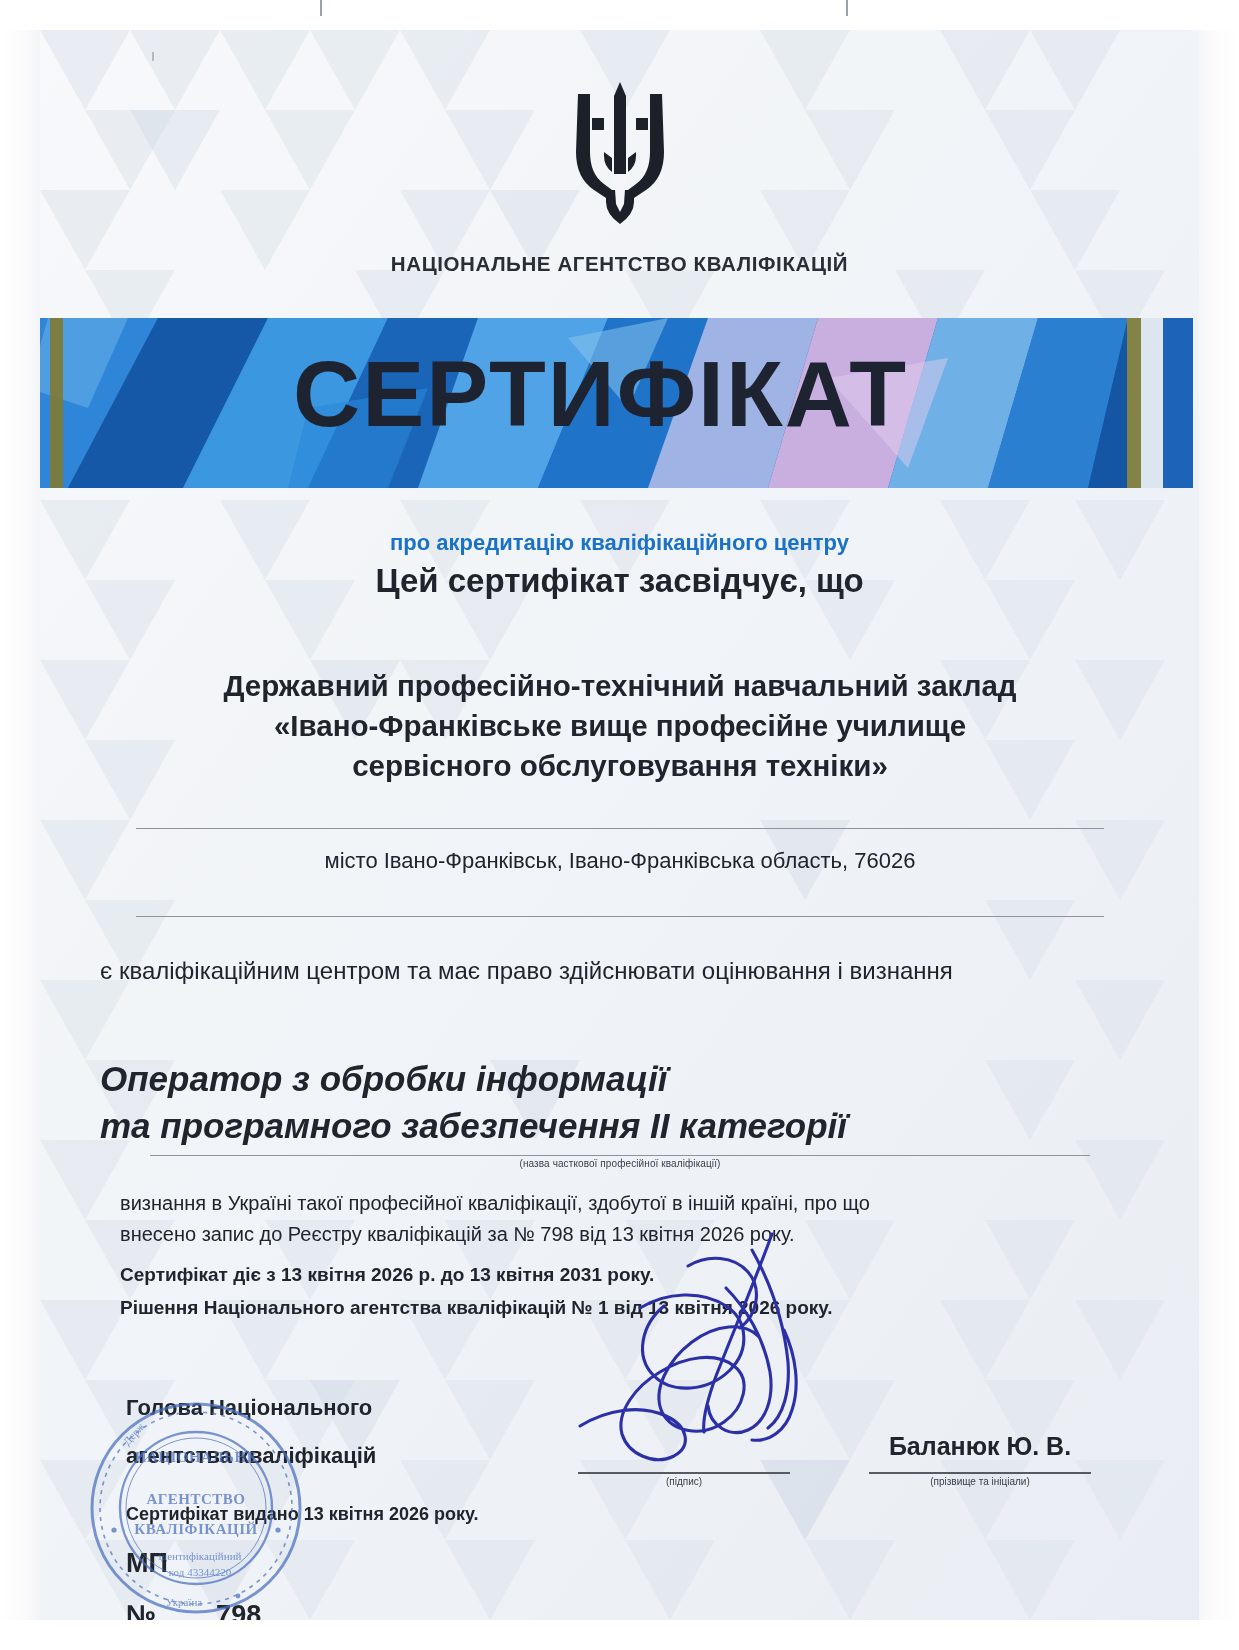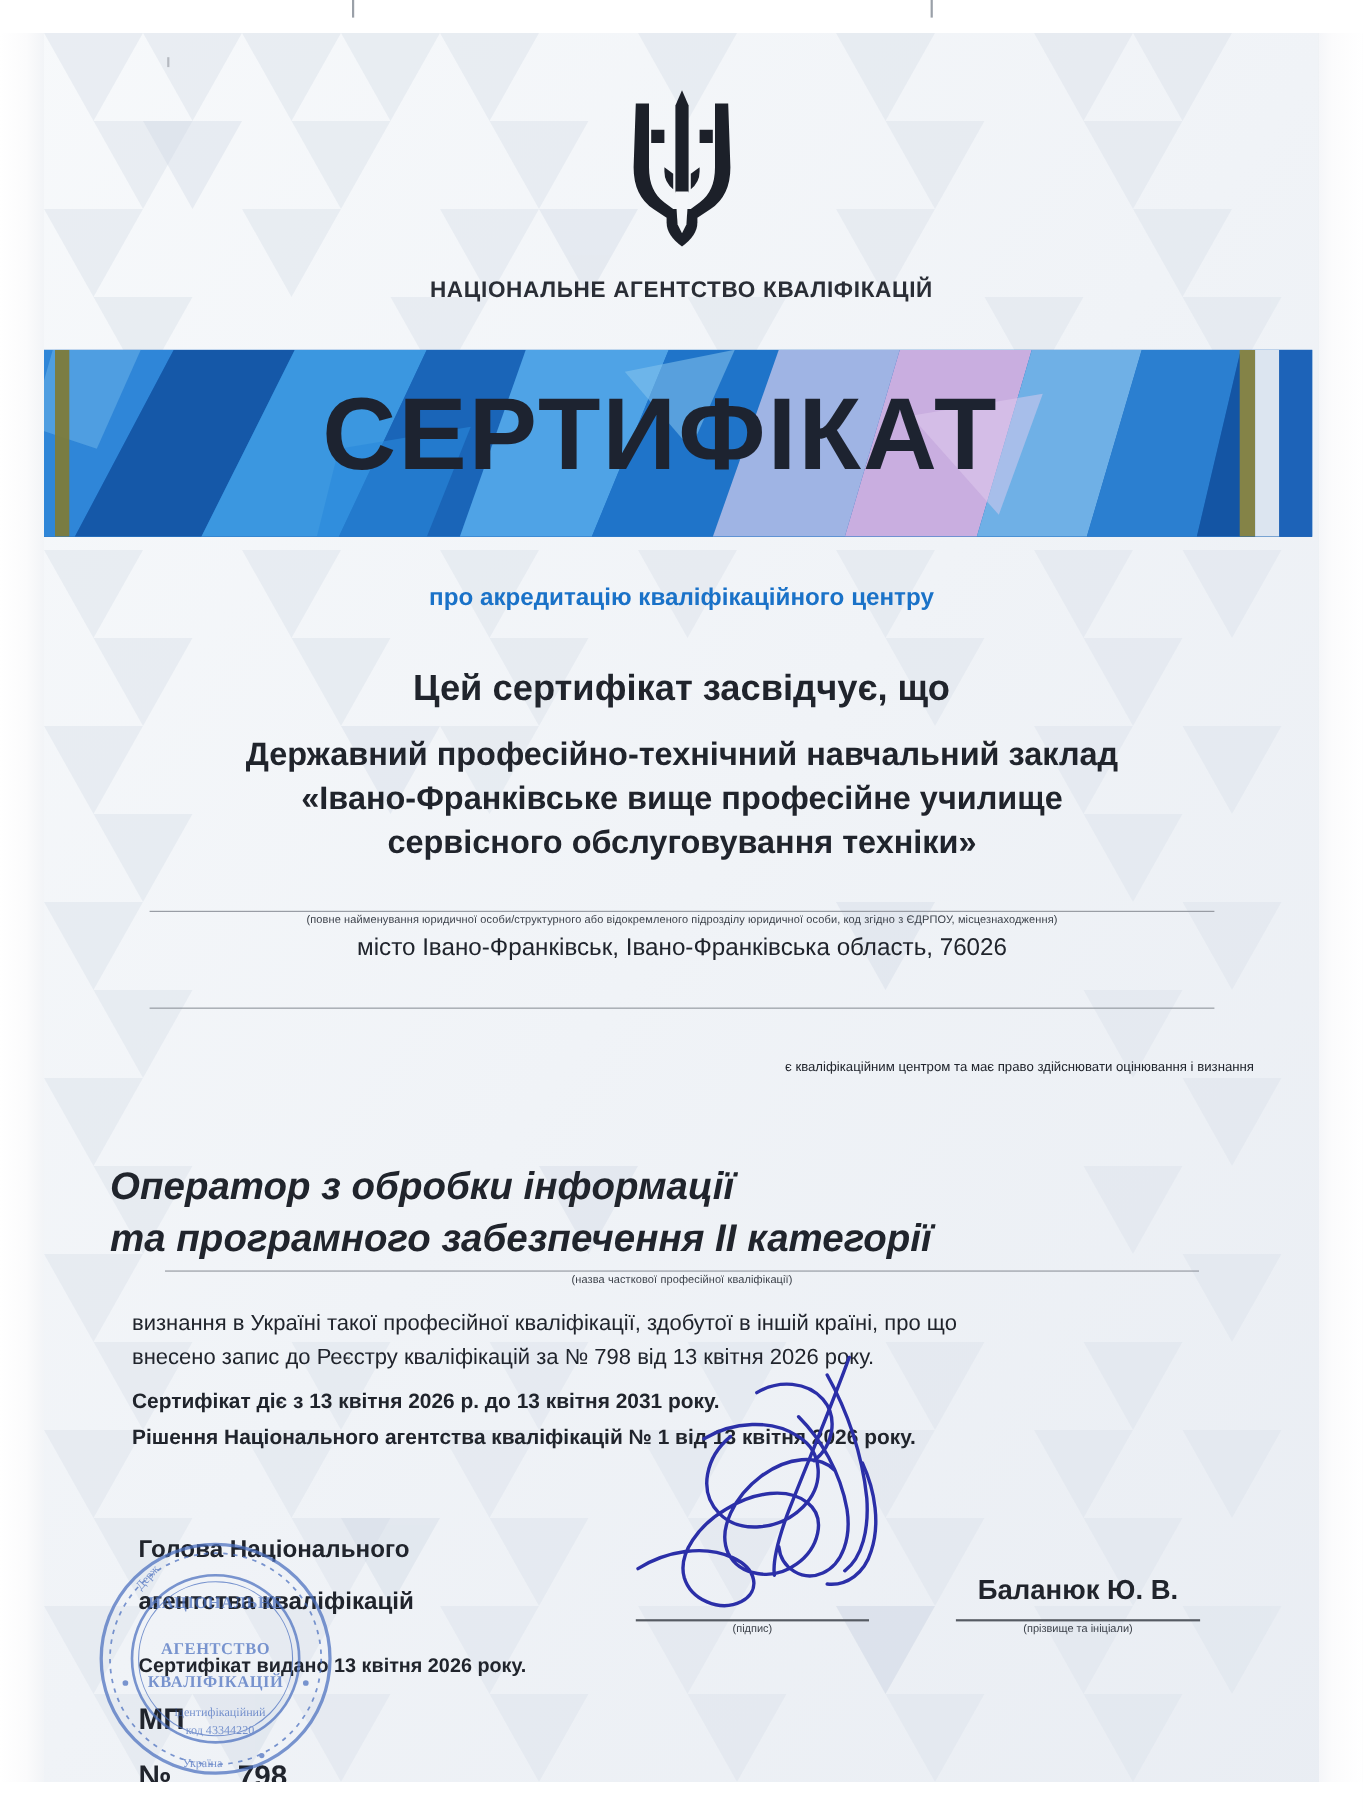--- a/index.html
+++ b/index.html
@@ -85,21 +85,21 @@
   }
 
   .subtitle{
     position:absolute;left:0;right:0;top:530px;
     text-align:center;
     font-size:22px;font-weight:bold;color:#1a72c8;
   }
   .attests{
     position:absolute;left:0;right:0;top:562px;
     text-align:center;
-    font-size:33px;font-weight:bold;color:#20242c;margin-top:44px;
+    font-size:33px;font-weight:bold;color:#20242c;
   }
 
   .entity{
     position:absolute;left:110px;width:1020px;top:666px;
     text-align:center;
     font-size:29.5px;line-height:40px;font-weight:bold;color:#20242c;
   }
   .rule{
     position:absolute;height:0;border-top:1px solid #8f949c;
   }
@@ -112,21 +112,21 @@
   }
   .caption.c1{left:136px;width:968px;top:831px;}
 
   .address{
     position:absolute;left:110px;width:1020px;top:846px;
     text-align:center;font-size:22px;line-height:30px;color:#20242c;
   }
 
   .body-para{
     position:absolute;left:100px;width:1040px;top:956px;
-    text-align:right;font-size:12px;line-height:29px;color:#20242c;
+    text-align:left;font-size:24px;line-height:29px;color:#20242c;
   }
 
   .qual{
     position:absolute;left:100px;width:1040px;top:1055px;
     text-align:left;font-size:35px;line-height:47px;font-weight:bold;color:#20242c;font-style:italic;
   }
   .rule.r3{left:150px;width:940px;top:1155px;}
   .caption.c2{left:150px;width:940px;top:1158px;}
 
   .para2{
@@ -351,21 +351,20 @@
     <div class="subtitle">про акредитацію кваліфікаційного центру</div>
     <div class="attests">Цей сертифікат засвідчує, що</div>
 
     <div class="entity">
       <div>Державний професійно-технічний навчальний заклад</div>
       <div>«Івано-Франківське вище професійне училище</div>
       <div>сервісного обслуговування техніки»</div>
     </div>
 
     <div class="rule r1"></div>
-    <div class="caption c1">(повне найменування юридичної особи/структурного або відокремленого підрозділу юридичної особи, код згідно з ЄДРПОУ, місцезнаходження)</div>
 
     <div class="address">
       <div>місто Івано-Франківськ, Івано-Франківська область, 76026</div>
     </div>
 
     <div class="rule r2"></div>
 
     <div class="body-para">
       <div>є кваліфікаційним центром та має право здійснювати оцінювання і визнання</div>
     </div>

